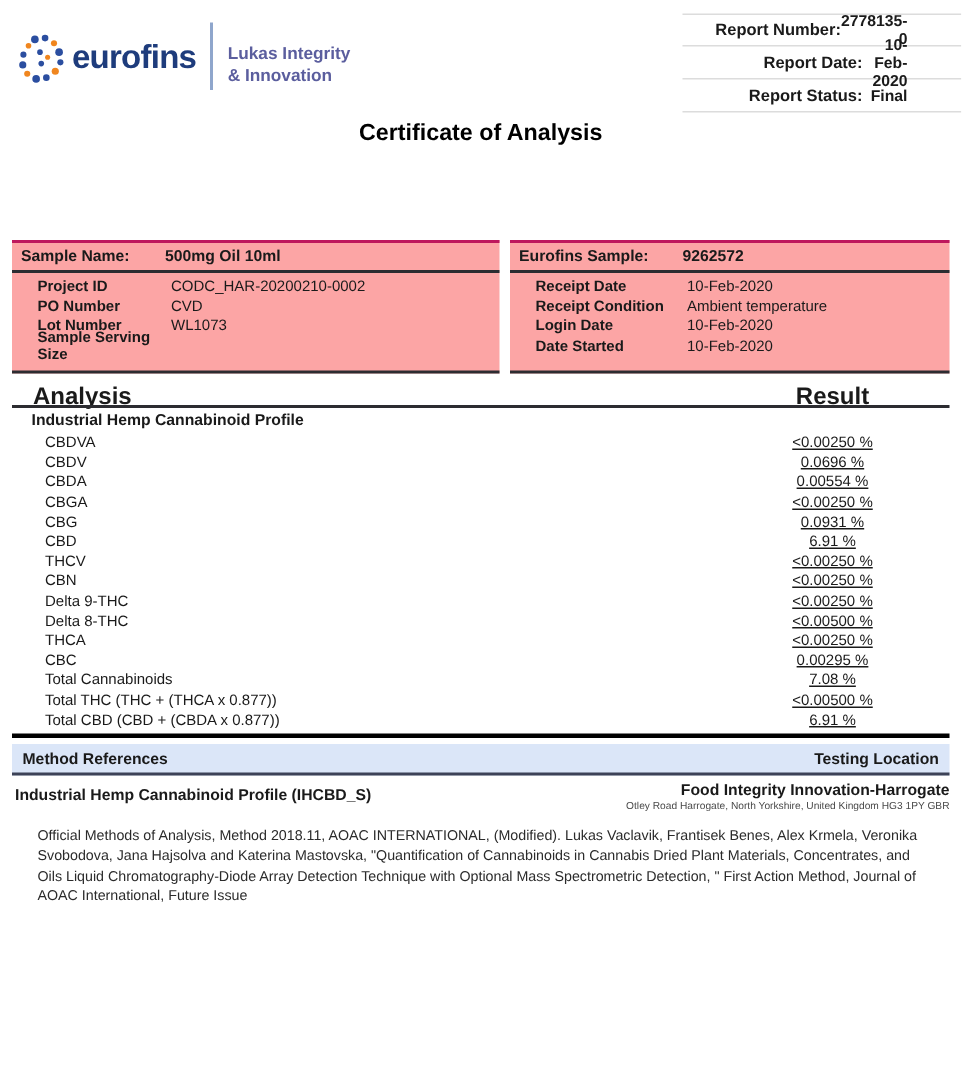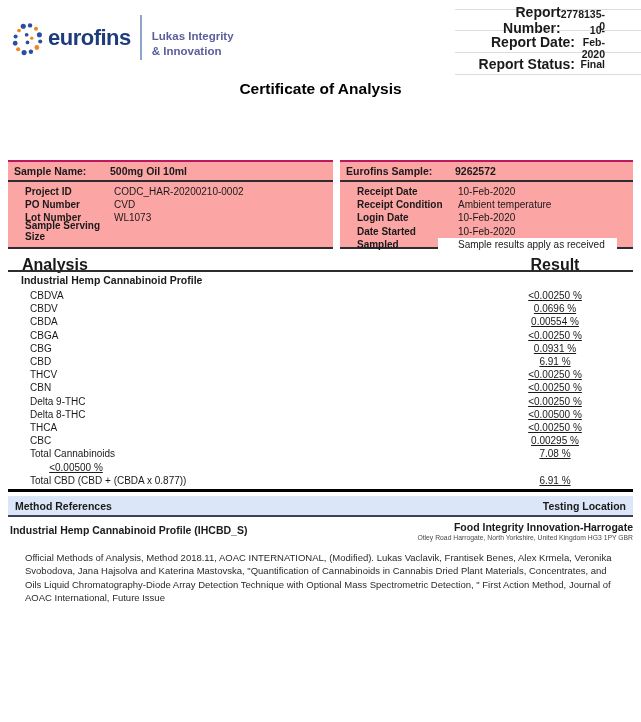--- a/index.html
+++ b/index.html
@@ -12,21 +12,21 @@
   
   .logo-block { position:absolute; left:12px; top:12px; display:flex; align-items:center; }
   .logo-dots { width:31px; height:34px; margin-top:5px; }
   .brand-text { font-size:22px; font-weight:bold; color:#1e3c7c; letter-spacing:-0.5px; margin-left:5px; margin-top:4px; }
   .logo-divider { width:2px; height:45px; background:#8fa6cc; margin-left:9px; margin-top:3px; }
   .division-text { margin-left:10px; margin-top:15px; font-size:11.5px; font-weight:bold; color:#5b5e9e; line-height:15px; }
   
   .report-info { position:absolute; left:455px; top:9px; width:186px; }
   .ri-row { display:flex; height:22px; align-items:center; border-bottom:1px solid #dcdcdc; }
   .ri-row:first-child { border-top:1px solid #dcdcdc; }
-  .ri-label { width:120px; text-align:right; font-weight:bold; font-size:14px; }
+  .ri-label { width:120px; text-align:right; font-weight:bold; font-size:11px; }
   .ri-value { flex:1; text-align:right; font-weight:bold; font-size:10.5px; padding-right:36px; }
   
   .doc-title { position:absolute; top:80px; left:0; width:100%; text-align:center; font-size:15.5px; font-weight:bold; color:#000; }
   
   .sample-table {
     position:absolute; top:160px; height:89px; background:#fca5a5;
     border-top:2px solid #be185d; border-bottom:2px solid #2c2c31;
   }
   .sample-left  { left:8px;  width:325px; }
   .sample-right { left:340px; width:293px; }
@@ -152,24 +152,20 @@
         <div class="st-value">Ambient temperature</div>
       </div>
       <div class="st-row">
         <div class="st-label">Login Date</div>
         <div class="st-value">10-Feb-2020</div>
       </div>
       <div class="st-row">
         <div class="st-label">Date Started</div>
         <div class="st-value">10-Feb-2020</div>
       </div>
-      <div class="st-row">
-        <div class="st-label">Sampled</div>
-        <div class="st-value hl">Sample results apply as received</div>
-      </div>
     </div>
   </div>
 
   <div class="analysis-header">
     <span class="analysis-col">Analysis</span>
     <span class="result-col">Result</span>
   </div>
   <div class="analysis-rule"></div>
   <div class="analysis-section-title">Industrial Hemp Cannabinoid Profile</div>
 
@@ -220,20 +216,21 @@
       </div>
     <div class="a-row">
         <div class="a-name">CBC</div>
         <div class="a-result">0.00295 %</div>
       </div>
     <div class="a-row">
         <div class="a-name">Total Cannabinoids</div>
         <div class="a-result">7.08 %</div>
       </div>
     <div class="a-row">
+        <div class="a-name">Total THC (THC + (THCA x 0.877))</div>
         <div class="a-result">&lt;0.00500 %</div>
       </div>
     <div class="a-row">
         <div class="a-name">Total CBD (CBD + (CBDA x 0.877))</div>
         <div class="a-result">6.91 %</div>
       </div>
   </div>
 
   <div class="thick-rule"></div>
   <div class="method-bar">

